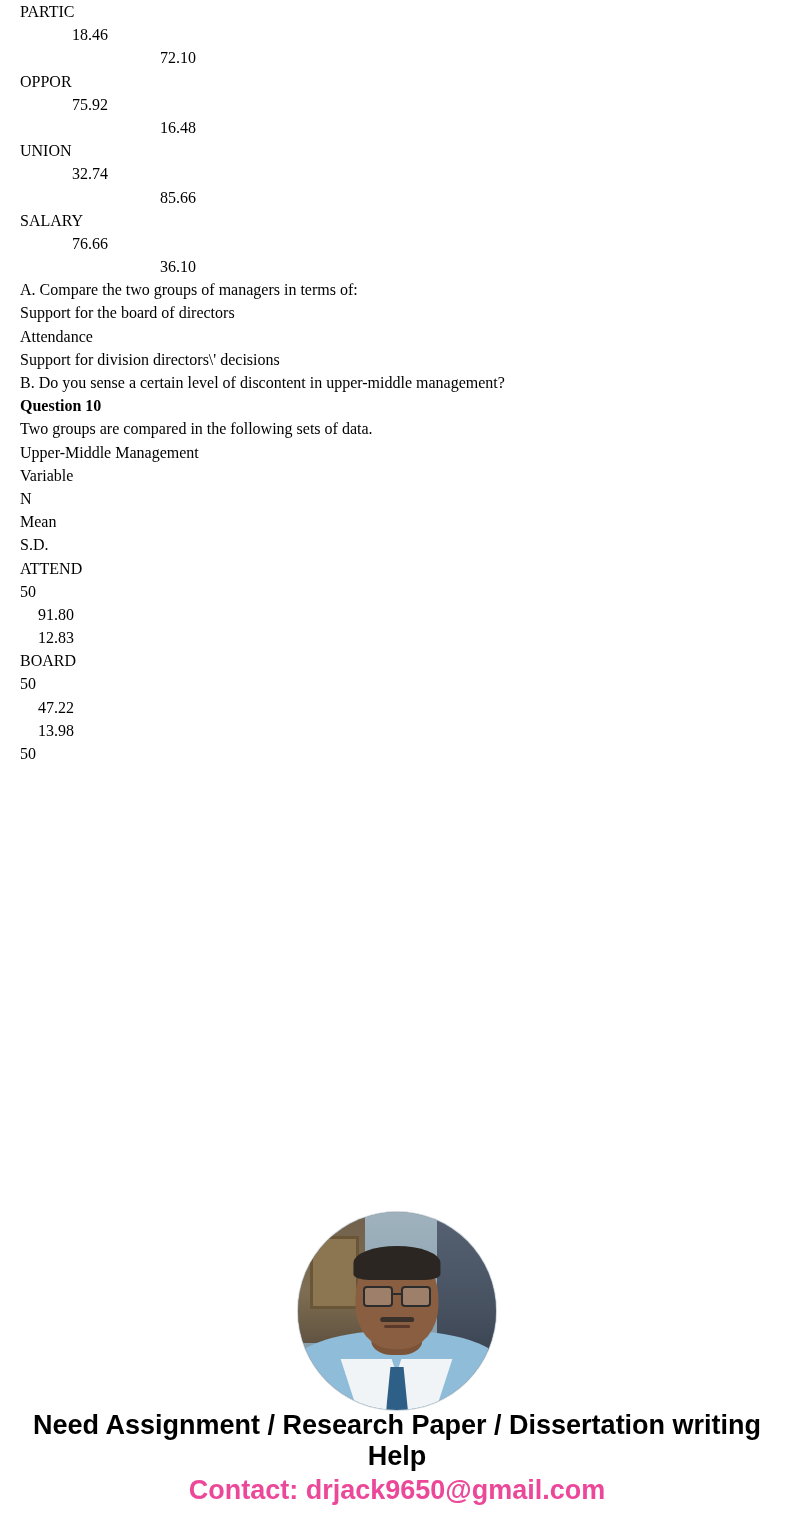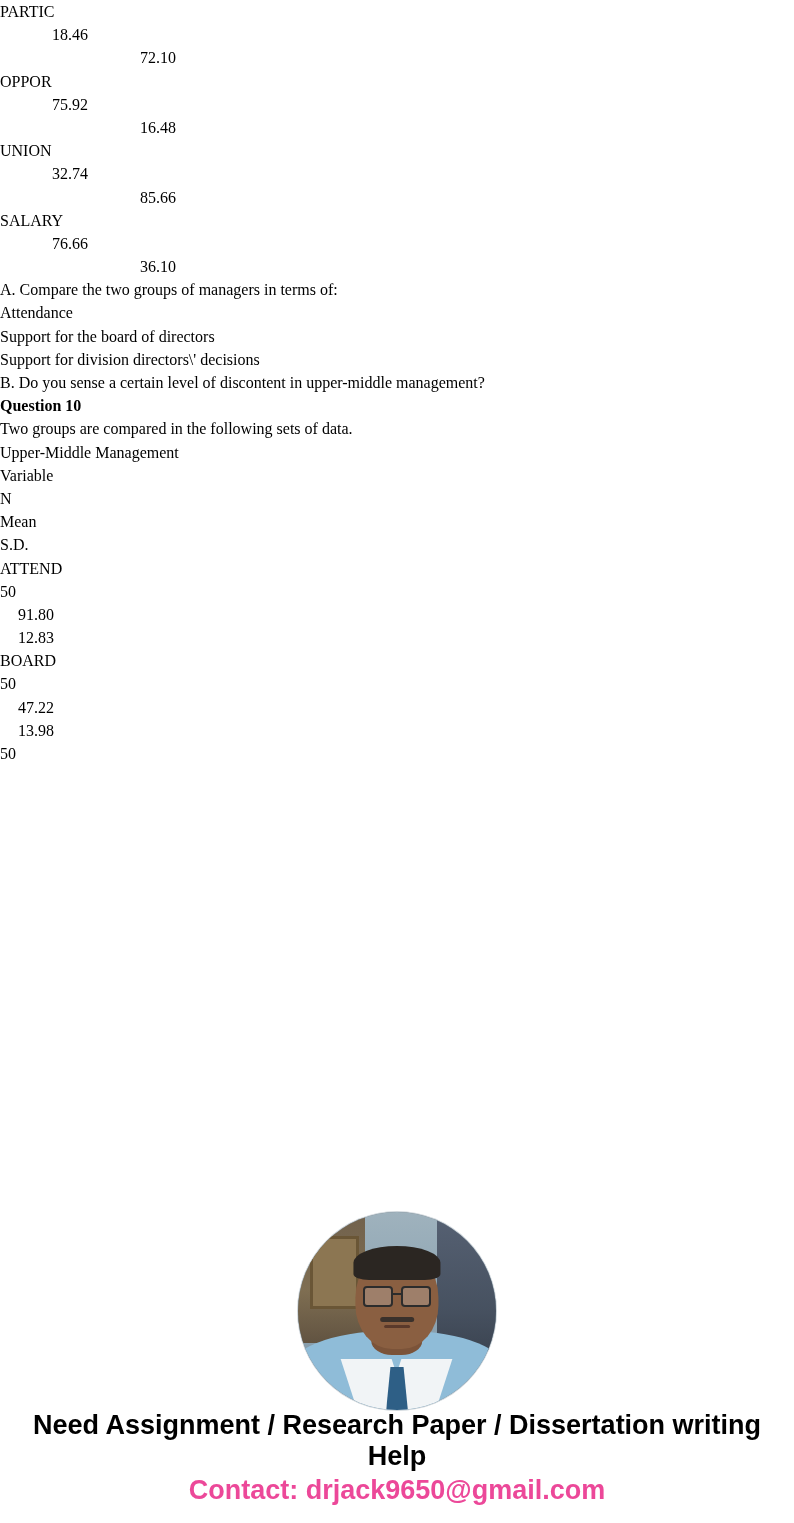--- a/index.html
+++ b/index.html
@@ -11,21 +11,21 @@
     width: 794px;
     min-height: 1523px;
     font-family: "Liberation Serif", serif;
     font-size: 16px;
     color: #000000;
     position: relative;
     overflow: hidden;
   }
 
   .doc {
-    padding: 0 0;
+    padding: 0 20px;
   }
 
   .line {
     margin: 0;
     padding: 0;
     line-height: 1.45;
     font-size: 16px;
     white-space: pre;
   }
 
@@ -225,22 +225,22 @@
   <p class="line">OPPOR</p>
   <p class="line num-a">75.92</p>
   <p class="line num-b">16.48</p>
   <p class="line">UNION</p>
   <p class="line num-a">32.74</p>
   <p class="line num-b">85.66</p>
   <p class="line">SALARY</p>
   <p class="line num-a">76.66</p>
   <p class="line num-b">36.10</p>
   <p class="line">A. Compare the two groups of managers in terms of:</p>
+  <p class="line">Support for the board of directors</p>
   <p class="line">Attendance</p>
-  <p class="line">Support for the board of directors</p>
   <p class="line">Support for division directors\' decisions</p>
   <p class="line">B. Do you sense a certain level of discontent in upper-middle management?</p>
   <p class="line bold">Question 10</p>
   <p class="line">Two groups are compared in the following sets of data.</p>
   <p class="line">Upper-Middle Management</p>
   <p class="line">Variable</p>
   <p class="line">N</p>
   <p class="line">Mean</p>
   <p class="line">S.D.</p>
   <p class="line">ATTEND</p>

